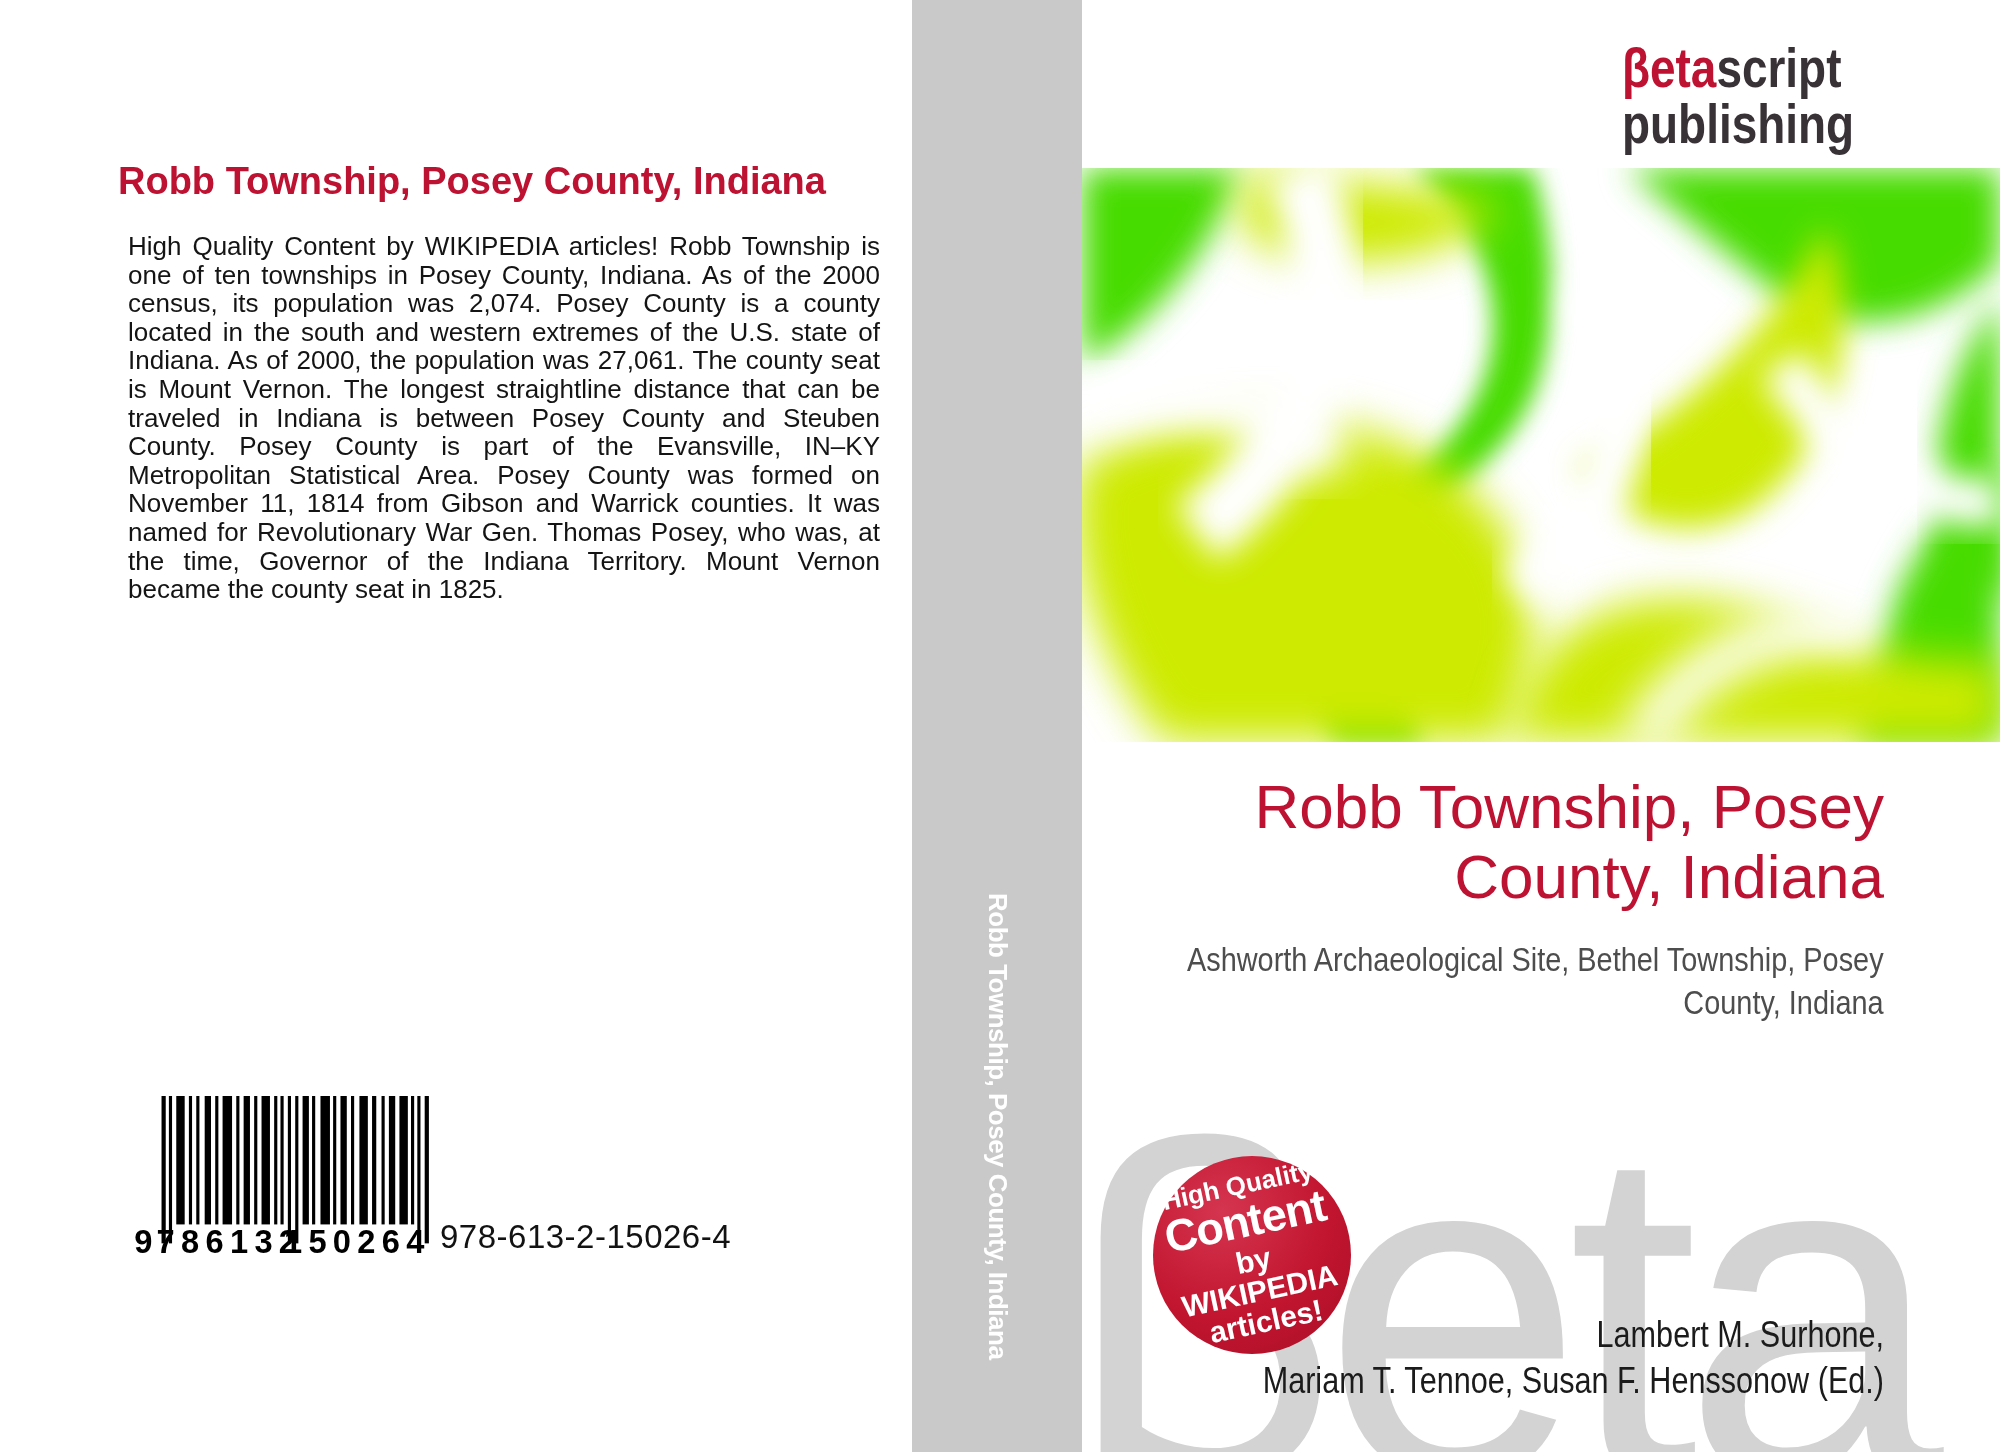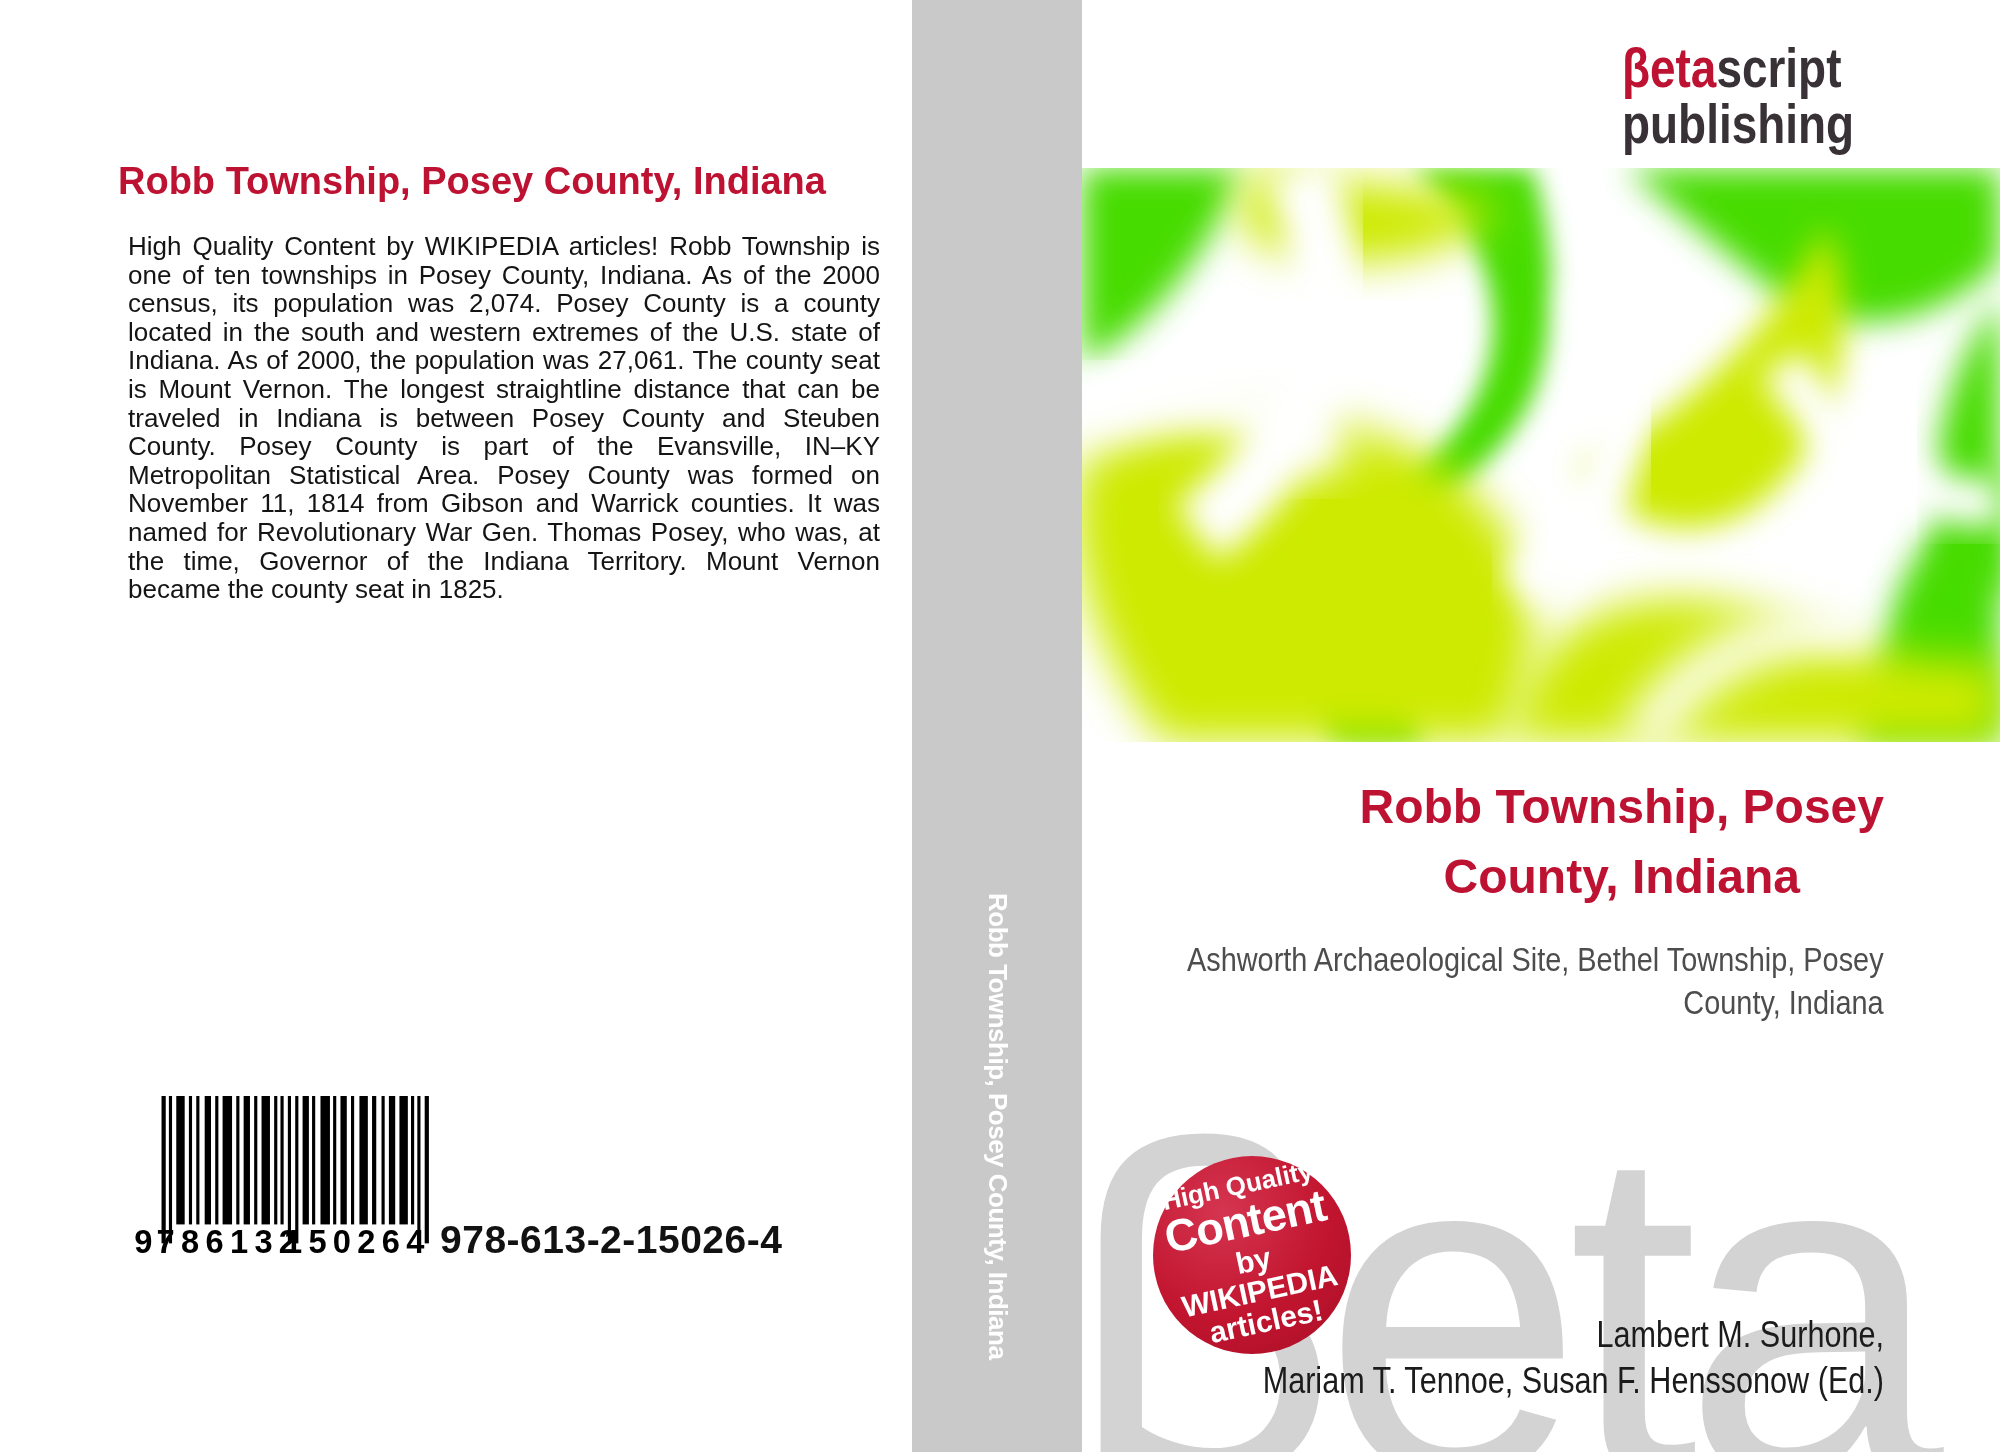--- a/index.html
+++ b/index.html
@@ -13,21 +13,21 @@
     position:absolute;left:118px;top:160px;width:780px;margin:0;
     font-size:38px;font-weight:bold;color:#bd1231;letter-spacing:0px;
   }
   .back-body{
     position:absolute;left:120px;top:224px;width:752px;margin:8px;
     font-size:26px;line-height:28.6px;color:#141414;text-align:justify;
   }
   .barcode{position:absolute;left:126px;top:1096px;width:330px;height:160px;}
   .isbn{
     position:absolute;left:440px;top:1218px;
-    font-size:39px;font-weight:bold;color:#121212;letter-spacing:0.5px;
+    font-size:33px;font-weight:normal;color:#121212;letter-spacing:0.5px;
   }
   
   .spine{position:absolute;left:912px;top:0;width:170px;height:1452px;background:#c9c9c9;}
   .spine-title{
     position:absolute;top:893px;left:50%;transform:translateX(-50%);
     writing-mode:vertical-rl;white-space:nowrap;
     font-size:26px;font-weight:bold;color:#ffffff;letter-spacing:-0.5px;
   }
   
   .front-cover{position:absolute;left:1082px;top:0;width:918px;height:1452px;background:#ffffff;}
@@ -37,21 +37,21 @@
   }
   .logo{
     position:absolute;left:540px;top:40px;z-index:3;
     font-size:56px;line-height:56px;font-weight:bold;color:#383136;
     transform:scaleX(0.82);transform-origin:left top;white-space:nowrap;
   }
   .logo .logo-beta{color:#bd1231;}
   .cover-art{position:absolute;left:0px;top:168px;width:918px;height:574px;z-index:2;}
   .front-title{
     position:absolute;right:116px;top:772px;margin:0;z-index:3;
-    font-size:48px;line-height:70px;font-weight:bold;color:#bd1231;text-align:center;white-space:nowrap;
+    font-size:62px;line-height:70px;font-weight:normal;color:#bd1231;text-align:right;white-space:nowrap;
   }
   .front-subtitle{
     position:absolute;right:116px;top:938px;z-index:3;
     font-size:34px;line-height:43px;color:#4d4d4d;text-align:right;white-space:nowrap;
     transform:scaleX(0.85);transform-origin:right top;
   }
   .authors{
     position:absolute;right:116px;top:1312px;z-index:4;
     font-size:36px;line-height:46px;color:#1b1b1b;text-align:right;white-space:nowrap;
     transform:scaleX(0.85);transform-origin:right top;

